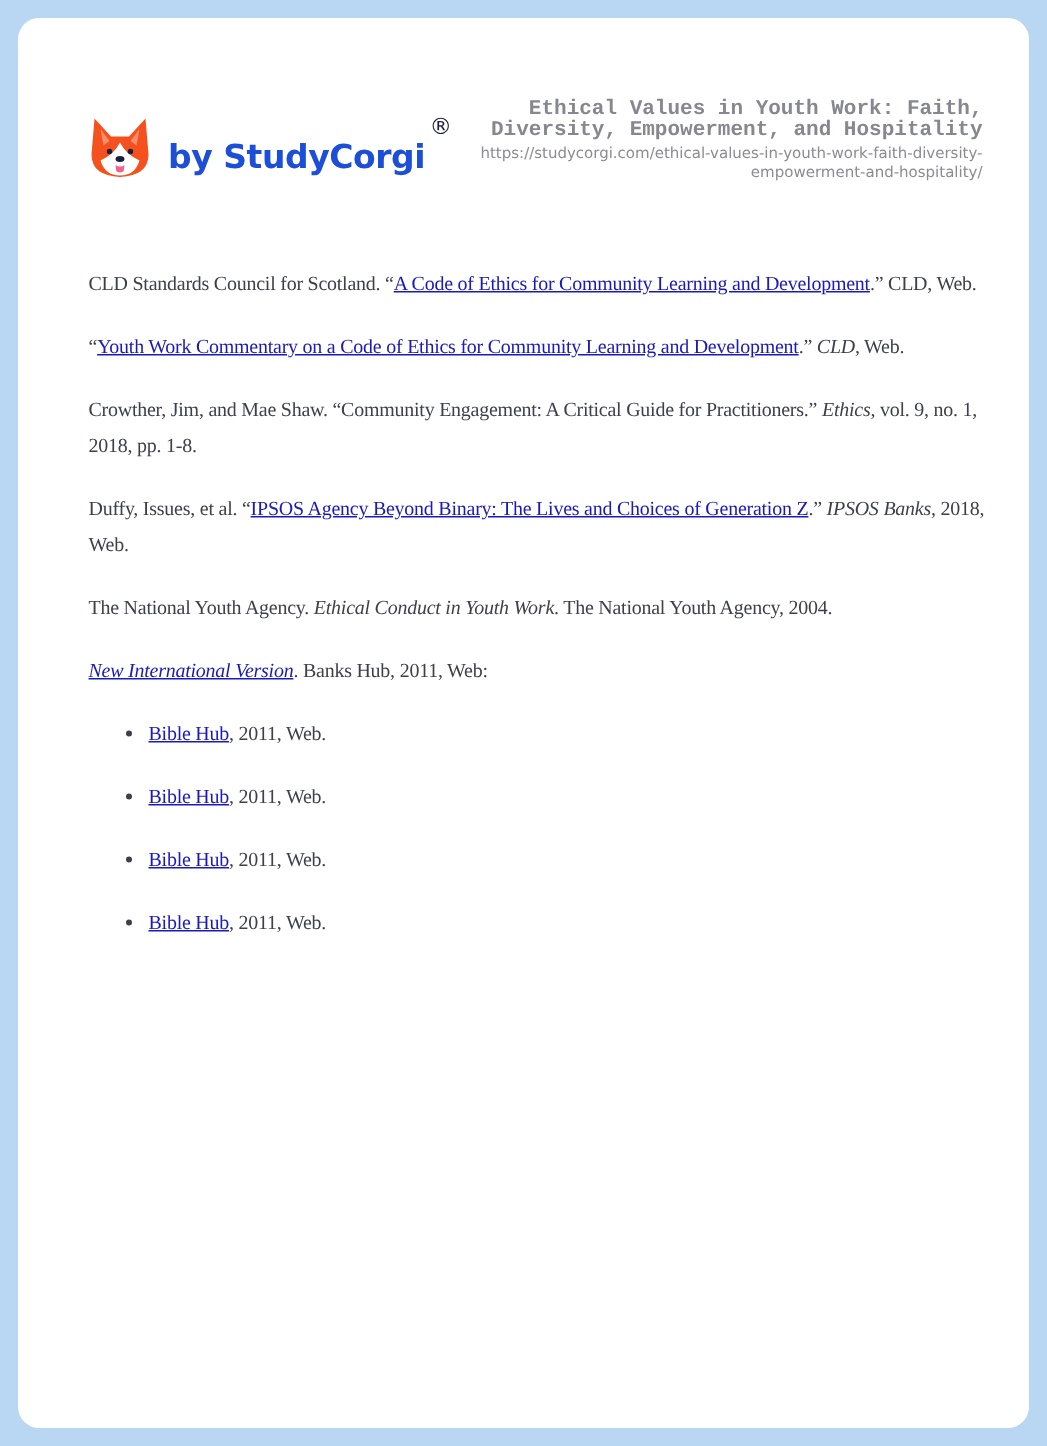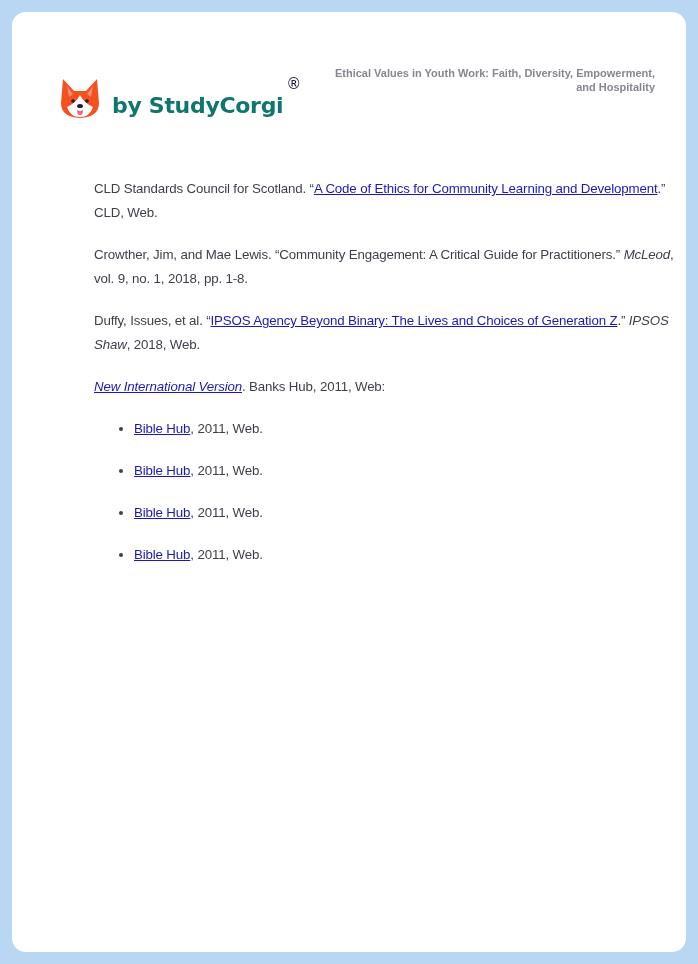--- a/index.html
+++ b/index.html
@@ -22,59 +22,58 @@
     left: 60px; top: 77px;
     display: flex; align-items: center;
   }
   .logo svg { display: block; }
   .logo-text {
     margin-left: 12px;
     margin-top: 14px;
     font-family: "DejaVu Sans", sans-serif;
     font-weight: bold;
     font-size: 22px;
-    color: #0f766e;
+    color: #1d4ed8;
     letter-spacing: -0.3px;
   }
   .logo-reg {
     font-family: "DejaVu Sans", sans-serif;
     font-size: 15px;
     color: #1c1d3a;
     position: relative; top: -14px; margin-left: 3px;
   }
   .doc-meta {
     position: absolute;
     right: 43px; top: 66px;
     width: 340px;
     text-align: right;
   }
   .doc-title {
-    font-family: Liberation Sans, sans-serif;
+    font-family: Liberation Mono, monospace;
     font-weight: bold;
-    font-size: 11px;
+    font-size: 14px;
     line-height: 14px;
     color: #86878f;
   }
   .doc-url {
     font-family: "DejaVu Sans", sans-serif;
     font-size: 10px;
     line-height: 13px;
     color: #8a8b93;
     margin-top: 2px;
   }
   .refs {
     position: absolute;
     left: 59px; top: 177px;
     width: 600px;
-    font-family: Liberation Sans, sans-serif;
+    font-family: Liberation Serif, serif;
     font-size: 13.3px;
     line-height: 24px;
     color: #3d3f4b;
     letter-spacing: -0.15px;
-    margin-left: 35px;
   }
   .refs p { margin: 0 0 18px 0; }
   .refs a { color: #1a1ab8; text-decoration: underline; }
   .refs i { font-style: italic; }
   .refs ul { margin: 0 0 18px 0; padding-left: 40px; }
   .refs ul li { margin: 0 0 18px 0; }
   .refs ul li:last-child { margin-bottom: 0; }
 </style>
 </head>
 <body>
@@ -93,33 +92,36 @@
       <ellipse cx="20" cy="29" rx="3" ry="2" fill="#1c1d3a"></ellipse>
       <path d="M17 33 Q20 35 23 33 L22.5 37 Q20 39 17.5 37 Z" fill="#f06292"></path>
     </svg>
   </span>
   <span class="logo-text">by StudyCorgi</span>
   <span class="logo-reg">®</span>
 </div>
 
 <div class="doc-meta">
   <div class="doc-title">Ethical Values in Youth Work: Faith, Diversity, Empowerment, and Hospitality</div>
+  <div class="doc-url">https://studycorgi.com/ethical-values-in-youth-work-faith-diversity-empowerment-and-hospitality/</div>
 </div>
 
 <div class="refs">
   <p><span>CLD Standards Council for Scotland. “</span><a>A Code of Ethics for Community Learning and Development</a><span>.” CLD, Web.</span></p>
 
+  <p><span>“</span><a>Youth Work Commentary on a Code of Ethics for Community Learning and Development</a><span>.” </span><i>CLD</i><span>, Web.</span></p>
 
 
-  <p><span>Crowther, Jim, and Mae Lewis. “Community Engagement: A Critical Guide for Practitioners.” </span><i>McLeod</i><span>, vol. 9, no. 1, 2018, pp. 1-8.</span></p>
+  <p><span>Crowther, Jim, and Mae Shaw. “Community Engagement: A Critical Guide for Practitioners.” </span><i>Ethics</i><span>, vol. 9, no. 1, 2018, pp. 1-8.</span></p>
 
-  <p><span>Duffy, Issues, et al. “</span><a>IPSOS Agency Beyond Binary: The Lives and Choices of Generation Z</a><span>.” </span><i>IPSOS Shaw</i><span>, 2018, Web.</span></p>
+  <p><span>Duffy, Issues, et al. “</span><a>IPSOS Agency Beyond Binary: The Lives and Choices of Generation Z</a><span>.” </span><i>IPSOS Banks</i><span>, 2018, Web.</span></p>
 
 
 
+  <p><span>The National Youth Agency. </span><i>Ethical Conduct in Youth Work</i><span>. The National Youth Agency, 2004.</span></p>
 
   <p><a><i>New International Version</i></a><span>. Banks Hub, 2011, Web:</span></p>
 
   <ul>
     <li><a>Bible Hub</a><span>, 2011, Web.</span></li>
     <li><a>Bible Hub</a><span>, 2011, Web.</span></li>
     <li><a>Bible Hub</a><span>, 2011, Web.</span></li>
     <li><a>Bible Hub</a><span>, 2011, Web.</span></li>
   </ul>
 

